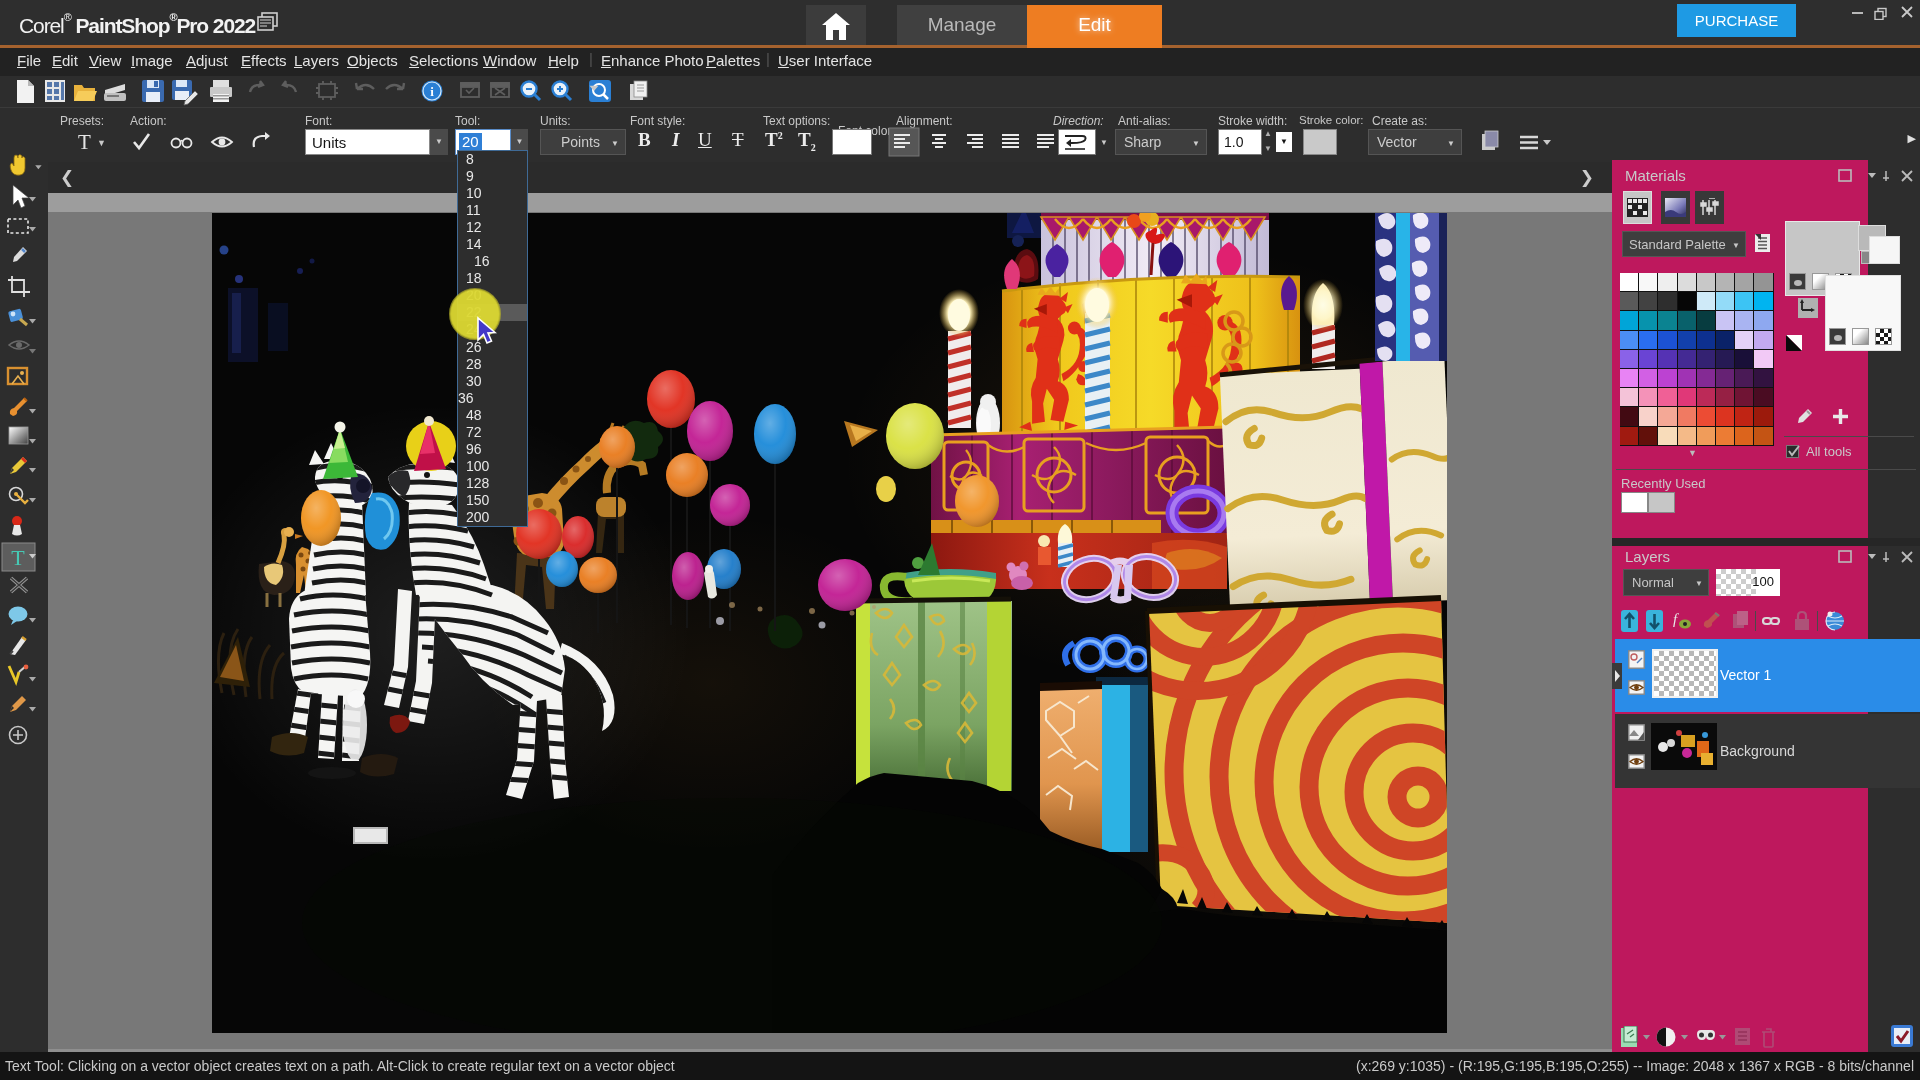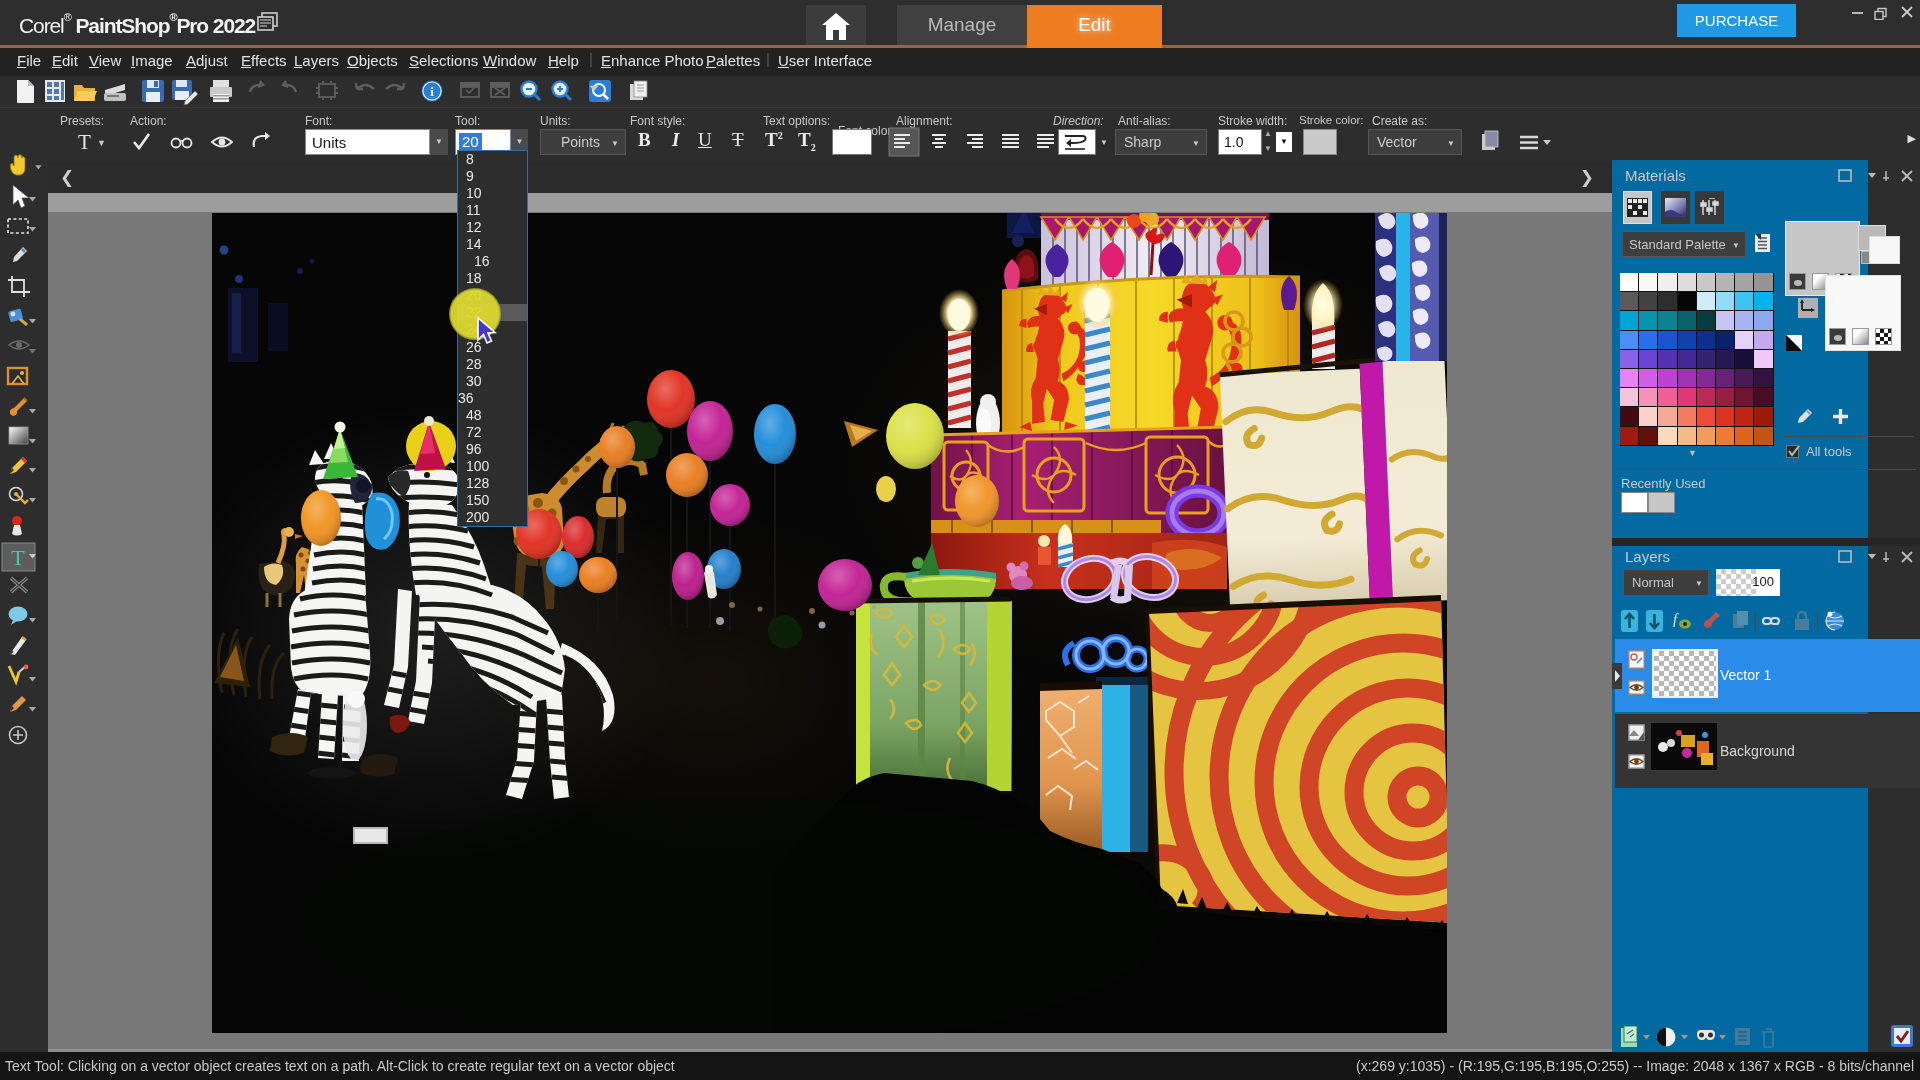--- a/index.html
+++ b/index.html
@@ -1009,21 +1009,21 @@
 </g>
 <rect x="141" y="614" width="35" height="17" fill="#b8b8b8"></rect>
 <rect x="143" y="616" width="31" height="13" fill="#e8e8e8"></rect>
 
 <path d="M178 504 Q192 498 198 508 Q196 520 184 520 Q176 516 178 504 Z" fill="#7c1810"></path>
 <path d="M60 524 Q80 516 96 524 L92 540 Q74 546 58 538 Z" fill="#32250f"></path>
 <path d="M150 545 Q170 537 186 545 L182 561 Q162 567 148 559 Z" fill="#241a10"></path>
 </svg>
 </div>
 
-<div class="abs" id="rightpanel" style="left:1612px;top:160px;width:256px;height:892px;background:#0369a1;">
+<div class="abs" id="rightpanel" style="left:1612px;top:160px;width:256px;height:892px;background:#be185d;">
 
   <span style="position:absolute;left:13px;top:7px;color:#c9c9c9;font-size:15px;">Materials</span>
   <svg style="position:absolute;left:226px;top:9px;" width="76" height="14" viewBox="0 0 76 14">
       <rect x="1" y="1" width="12" height="11" fill="none" stroke="#bbb" stroke-width="1.6"></rect>
       <path d="M30 4 l4 5 l4 -5 Z" fill="#bbb"></path>
       <path d="M48 2 v7 M45 9 h6 M48 9 v3" stroke="#bbb" stroke-width="1.5" fill="none"></path>
       <path d="M64 2 L74 12 M74 2 L64 12" stroke="#bbb" stroke-width="1.8"></path>
     </svg>
 
   <div style="position:absolute;left:11px;top:31px;width:29px;height:33px;background:#c6c6c6;border:1px solid #ddd;"></div>

